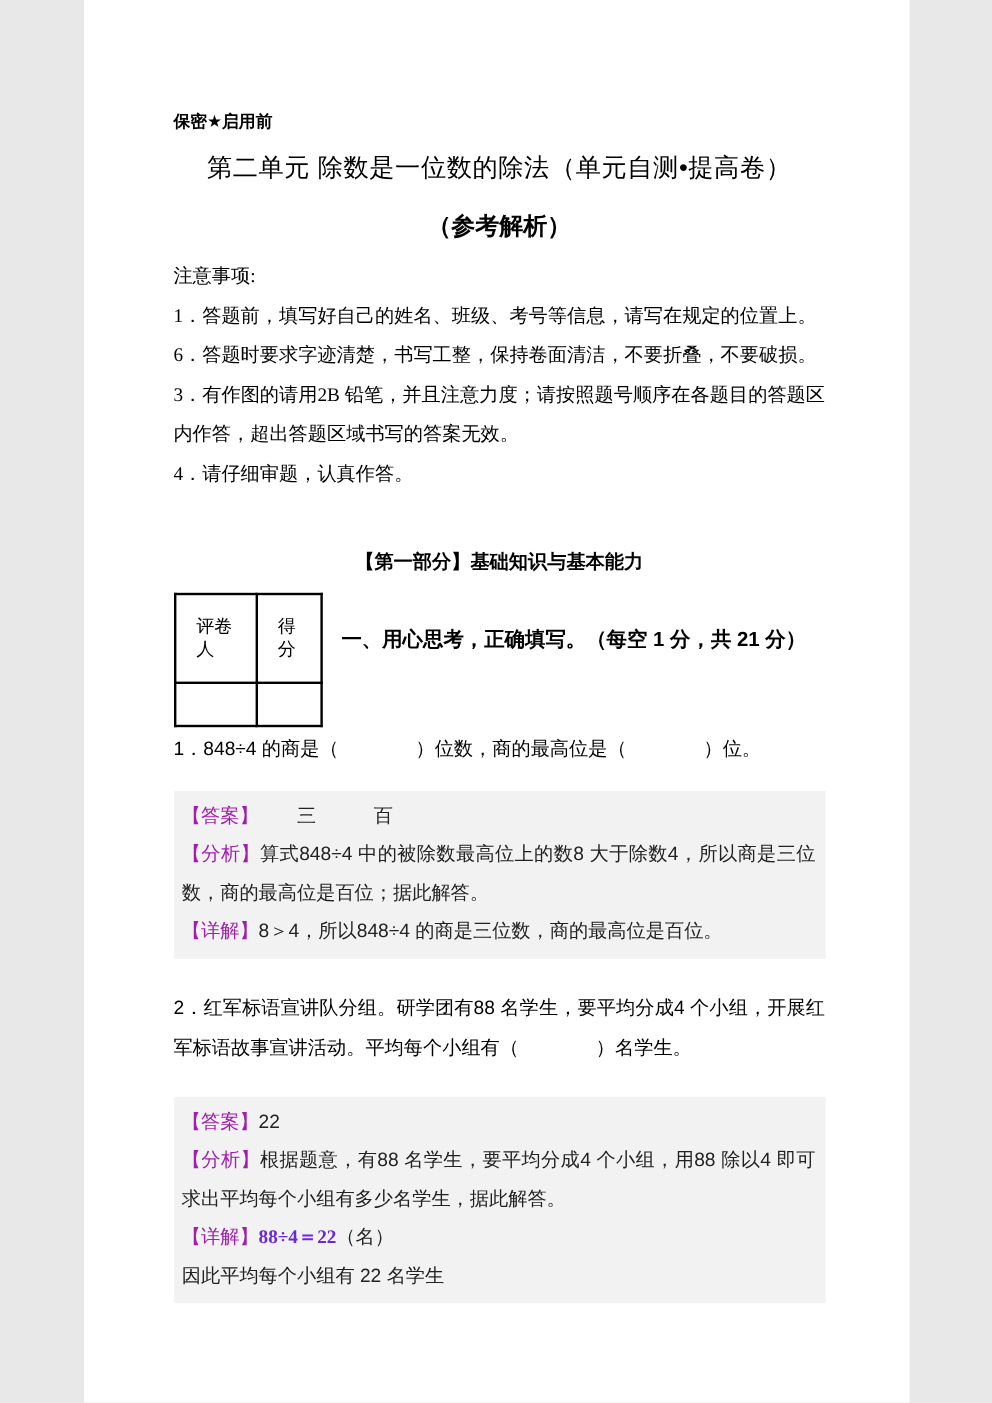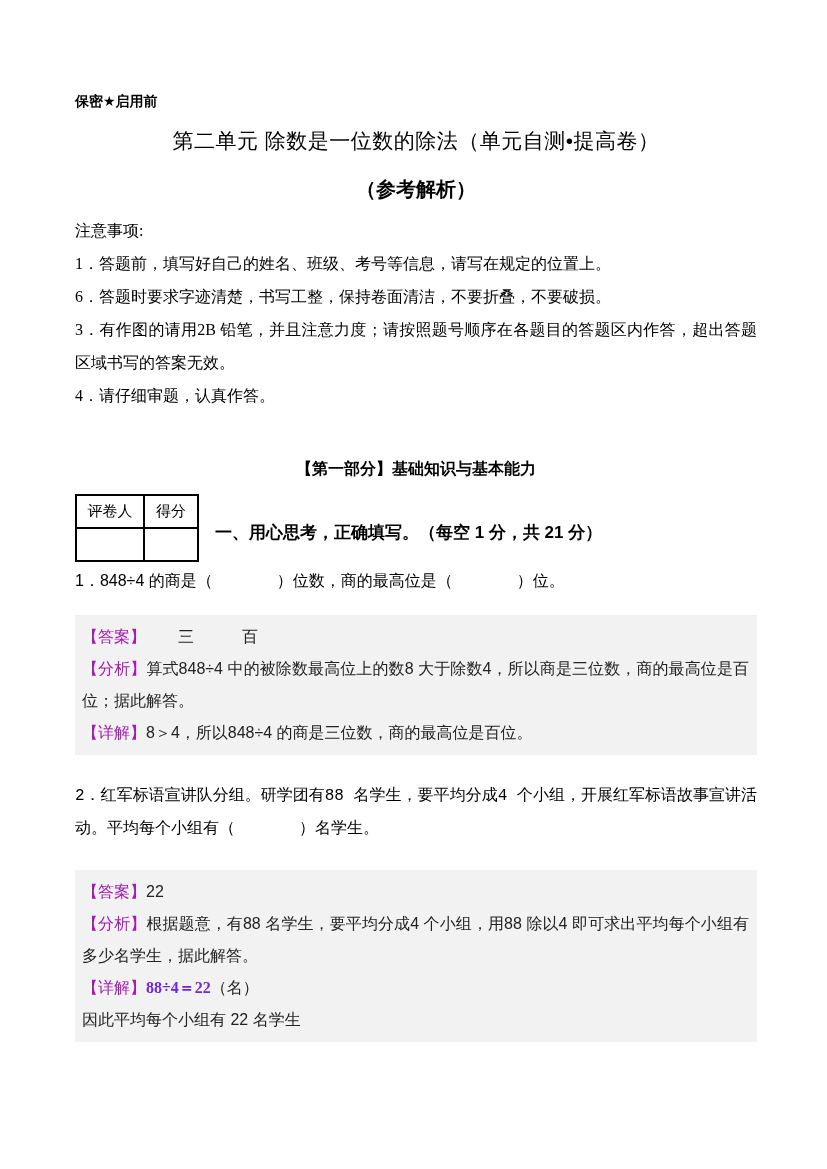--- a/index.html
+++ b/index.html
@@ -1,19 +1,19 @@
 <!DOCTYPE html>
 <html><head>
 <meta charset="utf-8">
 <style>
   * { box-sizing: border-box; }
   html, body { margin: 0; padding: 0; background: #e8e8e8; }
   .page {
     position: relative;
-    width: 827px;
+    width: 688px;
     height: 1169px;
     margin: 0 auto;
     background: #ffffff;
     padding: 93px 70px 0 75px;
     font-family: "Liberation Sans", "DejaVu Sans", sans-serif;
     color: #000;
     overflow: hidden;
   }
   .classification {
     font-size: 14px;
@@ -52,22 +52,21 @@
   }
   .score-row {
     margin-top: 15px;
     display: flex;
     align-items: flex-start;
   }
   .score-table { border-collapse: collapse; flex: none; }
   .score-table td {
     border: 2px solid #000;
     height: 33px;
-    padding: 0;
-    text-align: center;
+    padding: 17px;
     vertical-align: middle;
     font-size: 15px;
   }
   .score-table .col-grader { width: 68px; }
   .score-table .col-score  { width: 54px; }
   .section-heading {
     margin-left: 16px;
     margin-top: 28px;
     font-size: 17px;
     font-weight: 700;
@@ -76,21 +75,20 @@
   }
   .question {
     margin: 4px 0 0;
     font-size: 16px;
     line-height: 30px;
     text-align: justify;
   }
   .question.q2 {
     margin-top: 25px;
     line-height: 33px;
-    font-family: Liberation Mono, monospace;
   }
   .answer-block {
     margin-top: 19px;
     background: #f2f2f2;
     padding: 6px 8px 6px 7px;
     font-size: 16px;
     line-height: 32px;
     color: #222;
   }
   .answer-block.b2 { margin-top: 24px; }

